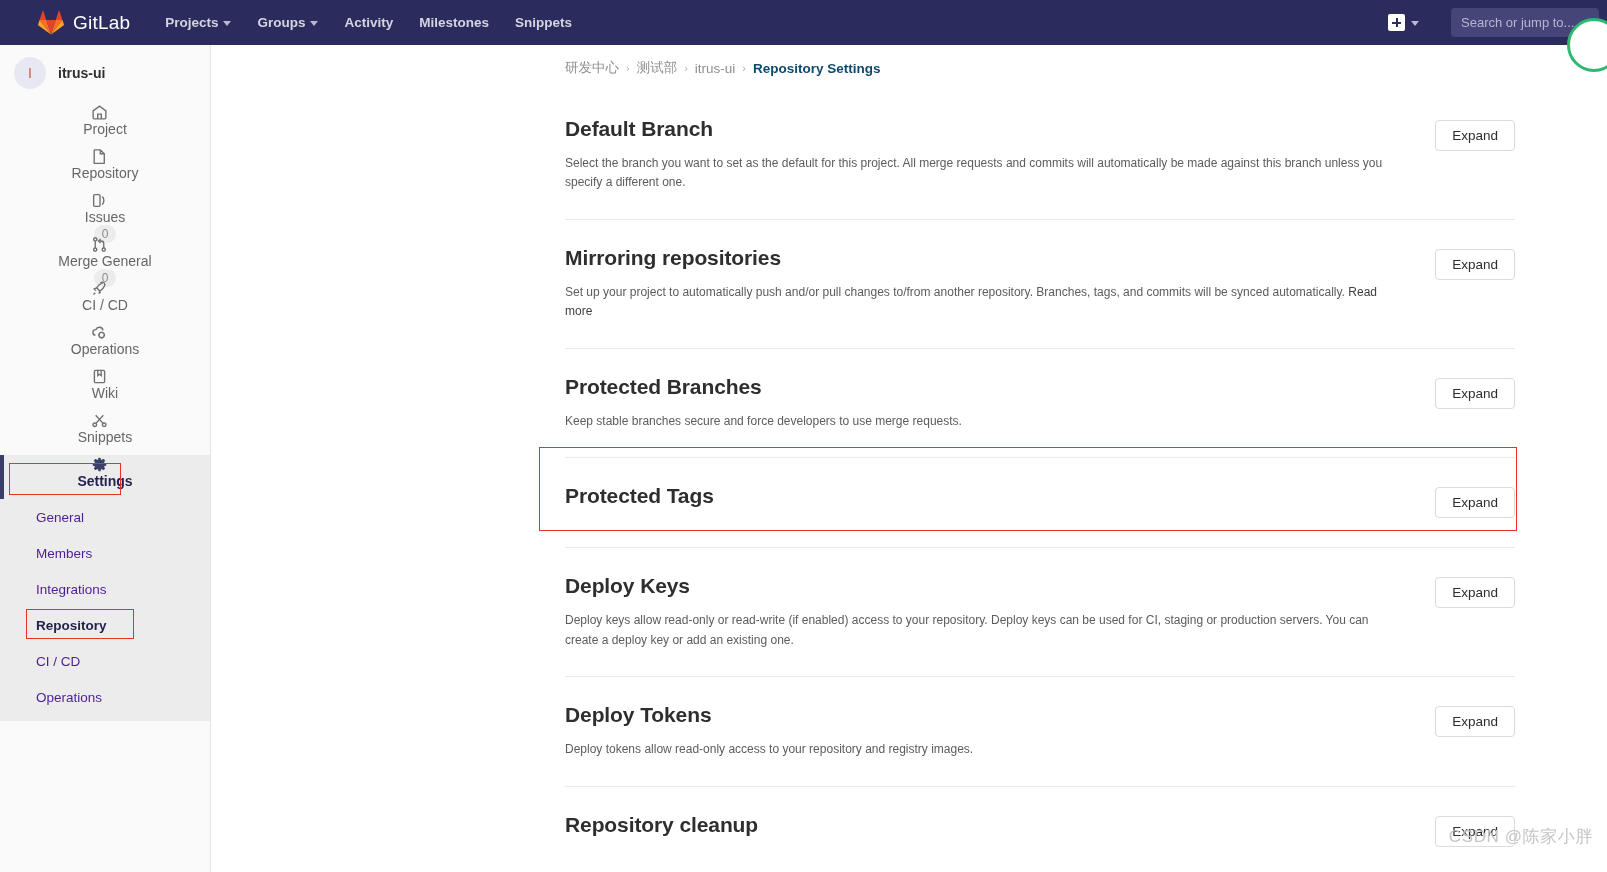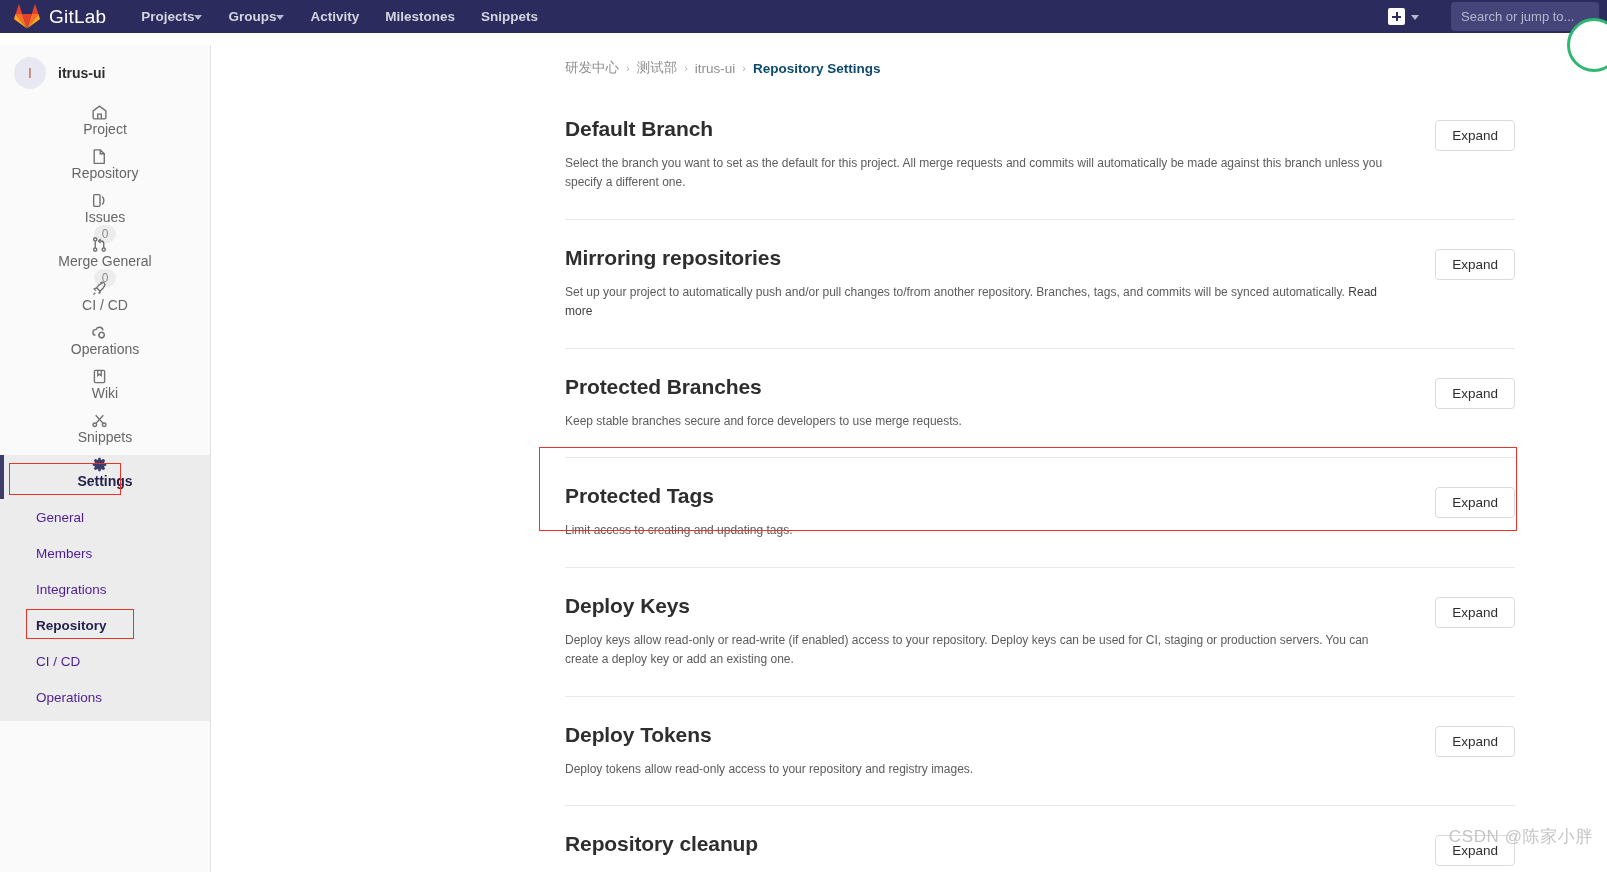--- a/index.html
+++ b/index.html
@@ -8,40 +8,41 @@
     height: 872px;
     overflow: hidden;
     background: #fff;
     font-family: "Liberation Sans", "DejaVu Sans", sans-serif;
     -webkit-font-smoothing: antialiased;
   }
 
   
   .topnav {
     position: absolute; top: 0; left: 0;
-    width: 1607px; height: 33px;
+    width: 1607px; height: 45px;
     background: #2b2b5e;
     display: flex; align-items: center;
     z-index: 40;
+    padding-left: 24px;
   }
   .brand {
     display: flex; align-items: center; gap: 9px;
     margin-left: 14px; margin-right: 22px;
     cursor: pointer;
   }
   .brand-logo { width: 26px; height: 26px; display: block; }
   .brand-text {
     color: #fff; font-size: 19px; letter-spacing: .2px;
     font-weight: 400;
   }
   .navlinks { display: flex; align-items: center; gap: 0; }
   .navlink {
     color: #d4d4e0; font-size: 13.5px; font-weight: 600;
     padding: 6px 13px; cursor: pointer;
-    display: flex; align-items: center; 
+    display: flex; align-items: center; gap: 5px;
     white-space: nowrap;
   }
   .caret {
     display: inline-block; width: 0; height: 0;
     border-left: 4px solid transparent;
     border-right: 4px solid transparent;
     border-top: 5px solid #b9b9cc;
     margin-top: 2px;
   }
   .nav-right {
@@ -409,21 +410,20 @@
       <div class="section-body">
         <div class="section-title">Protected Branches</div>
         <div class="section-desc">Keep stable branches secure and force developers to use merge requests.</div>
       </div>
       <button class="expand-btn">Expand</button>
     </div>
 
     <div class="section">
       <div class="section-body">
         <div class="section-title">Protected Tags</div>
-        <div class="section-desc">Limit access to creating and updating tags.</div>
       </div>
       <button class="expand-btn">Expand</button>
     </div>
 
     <div class="section">
       <div class="section-body">
         <div class="section-title">Deploy Keys</div>
         <div class="section-desc">Deploy keys allow read-only or read-write (if enabled) access to your repository. Deploy keys can be used for CI, staging or production servers. You can create a deploy key or add an existing one.</div>
       </div>
       <button class="expand-btn">Expand</button>

